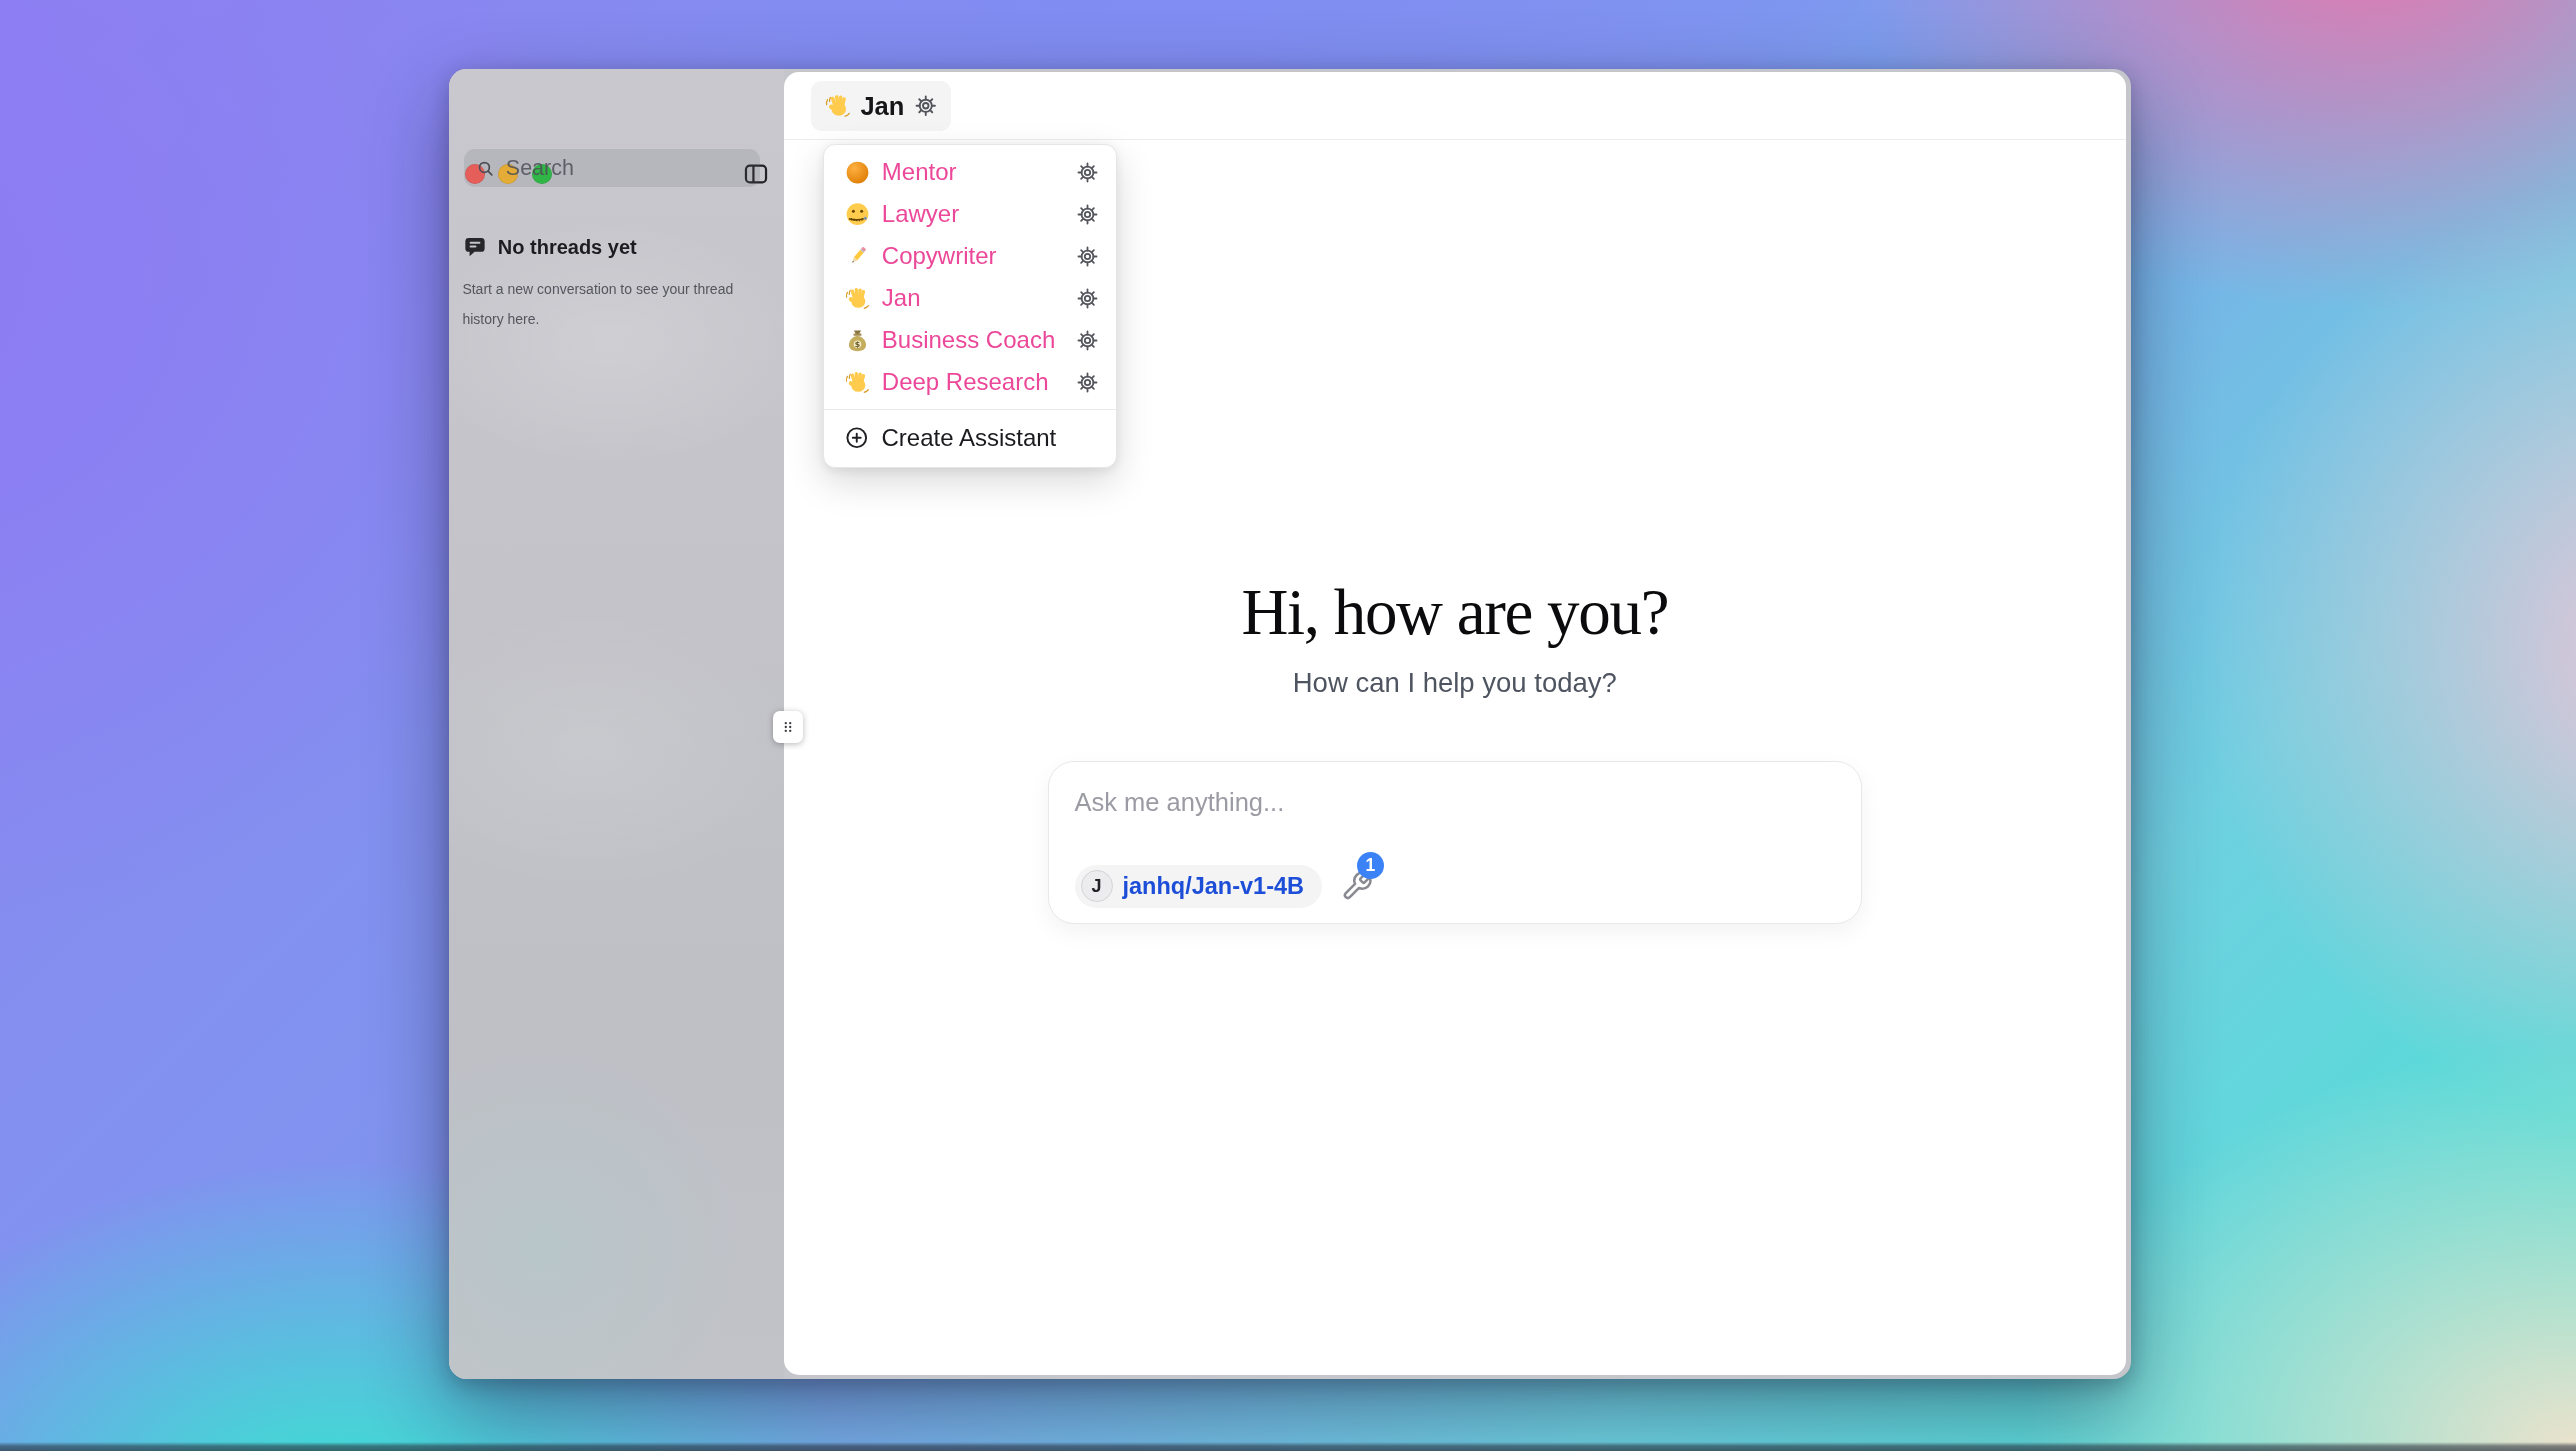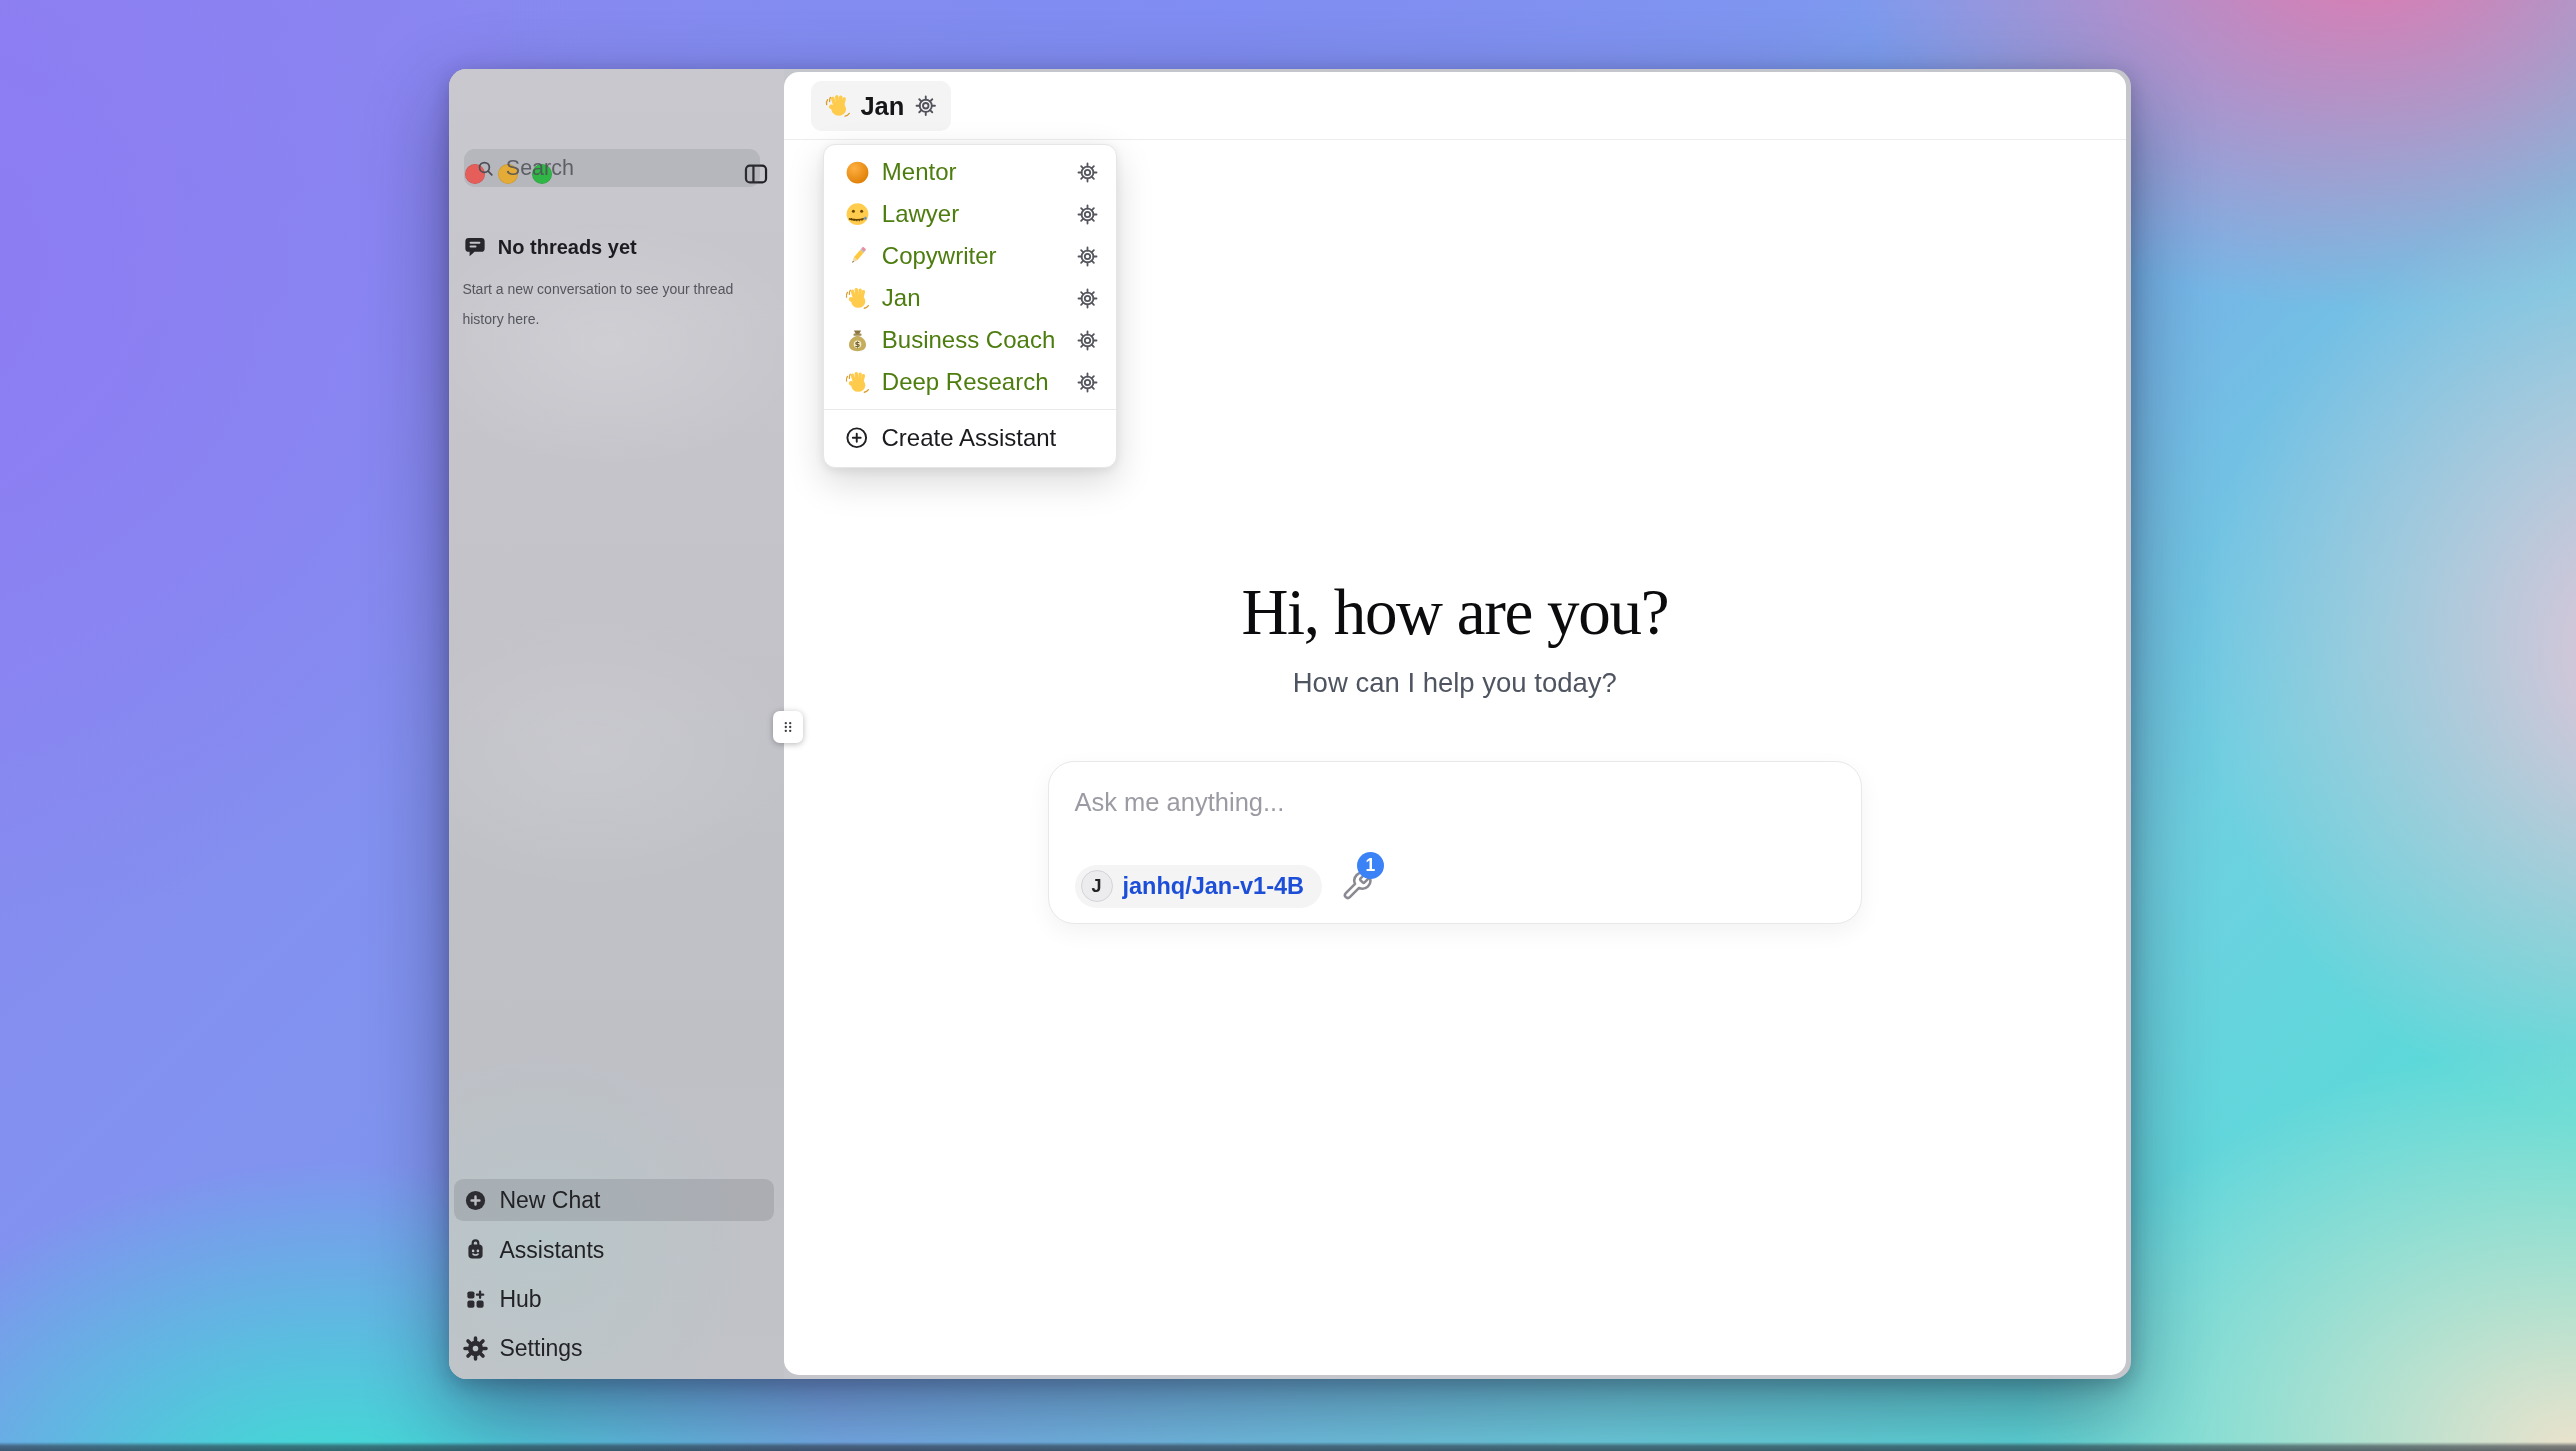--- a/index.html
+++ b/index.html
@@ -70,21 +70,21 @@
   .assistant-pill .emoji{width:28px;height:28px;}
   .assistant-pill .name{margin:0 9.4px 0 8px;font-size:25.5px;font-weight:600;color:#161619;}
   .assistant-pill .gear{width:23.5px;height:23.5px;color:#52525b;}
 
   
   .menu{position:absolute;left:39px;top:72px;width:292px;border-radius:12px;background:#fff;
     border:0.7px solid #e6e6e9;box-shadow:0 13.4px 37px rgba(0,0,0,.15), 0 2.7px 9.4px rgba(0,0,0,.07);
     padding:6px 0 8px 0;z-index:20;}
   .menu-item{height:42px;display:flex;align-items:center;padding:0 17.5px 0 20px;cursor:pointer;}
   .menu-item .emoji{width:27px;height:27px;flex:0 0 auto;}
-  .menu-item .mi-label{margin-left:10.8px;font-size:24px;color:#4d7c0f;}
+  .menu-item .mi-label{margin-left:10.8px;font-size:24px;color:#ec4899;}
   .mi-gear{margin-left:auto;border:0;background:transparent;padding:0;cursor:pointer;color:#55555e;}
   .mi-gear svg{width:23px;height:23px;display:block;}
   .menu-sep{height:0.7px;background:#e9e9ec;margin:6px 0;}
   .menu-create{height:43px;display:flex;align-items:center;padding:0 17.5px 0 20px;cursor:pointer;}
   .menu-create svg{width:25.5px;height:25.5px;color:#202024;}
   .menu-create span{margin-left:12px;font-size:24px;color:#1b1b1f;}
 
   
   .hero-title{position:absolute;left:0;right:0;top:503px;margin:0;text-align:center;
     font-family:"Liberation Serif",serif;font-weight:500;font-size:65px;color:#0b0b0d;letter-spacing:-1.3px;}
@@ -248,46 +248,20 @@
       </div>
 
       <div class="empty-row">
         <svg viewBox="0 0 39 39" width="26" height="26">
             <use href="#i-bubble"></use>
           </svg>
         <span class="empty-title">No threads yet</span>
       </div>
       <p class="empty-desc">Start a new conversation to see your thread history here.</p>
 
-      <div class="nav">
-        <div class="nav-item nav-0 active">
-          <svg viewBox="0 0 37 37" width="25" height="25">
-              <use href="#i-plusfill"></use>
-            </svg>
-          <span>New Chat</span>
-        </div>
-        <div class="nav-item nav-1">
-          <svg viewBox="0 0 37 37" width="25" height="25">
-              <use href="#i-robot"></use>
-            </svg>
-          <span>Assistants</span>
-        </div>
-        <div class="nav-item nav-2">
-          <svg viewBox="0 0 37 37" width="25" height="25">
-              <use href="#i-hub"></use>
-            </svg>
-          <span>Hub</span>
-        </div>
-        <div class="nav-item nav-3">
-          <svg viewBox="0 0 37 37" width="25" height="25">
-              <use href="#i-gearfill"></use>
-            </svg>
-          <span>Settings</span>
-        </div>
-      </div>
     </div>
 
     <div class="grip">
       <svg viewBox="0 0 24 27" width="16" height="18">
           <use href="#i-grip"></use>
         </svg>
     </div>
 
     <div class="panel">
       <div class="panel-header">

